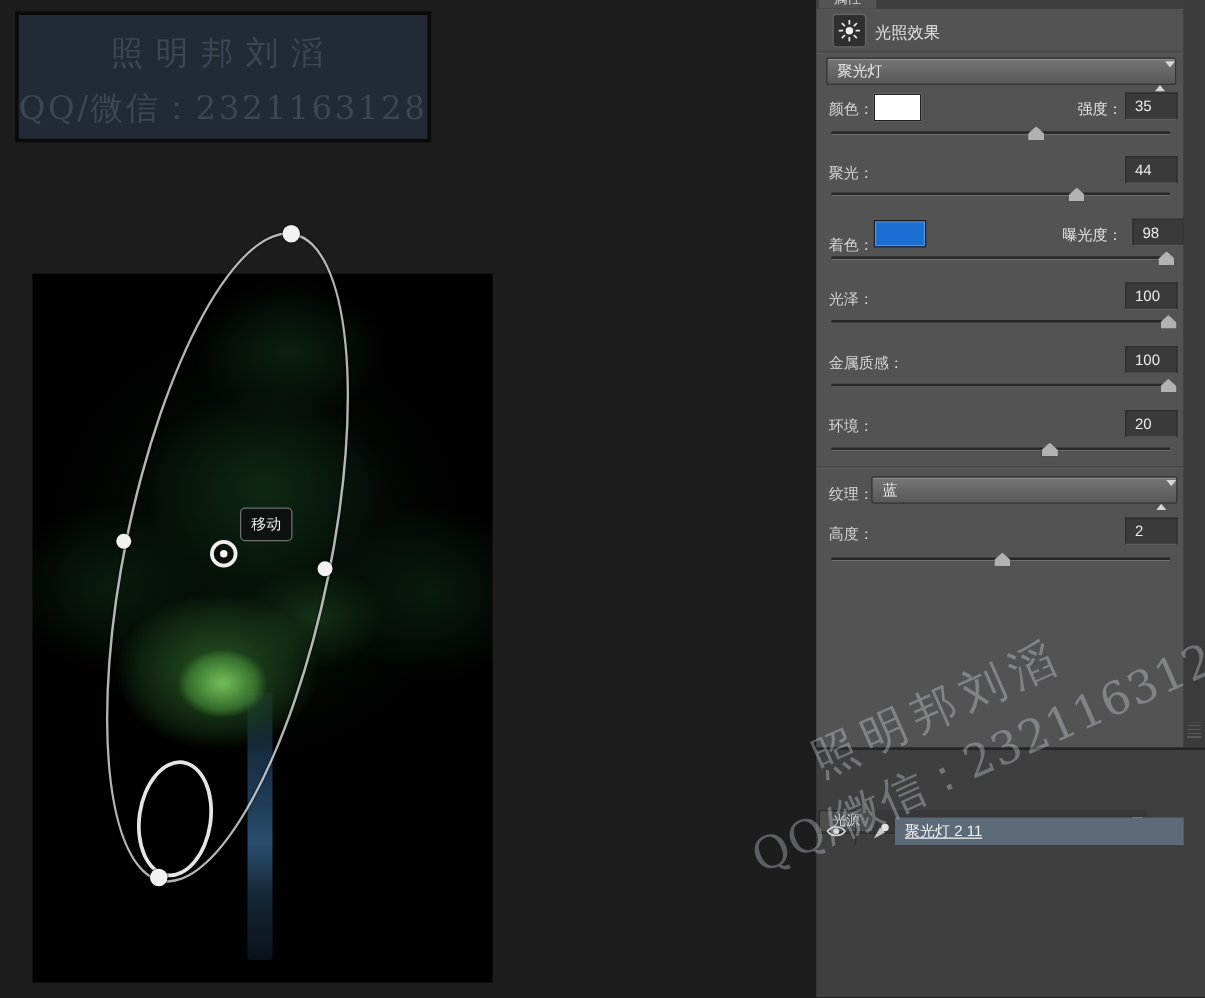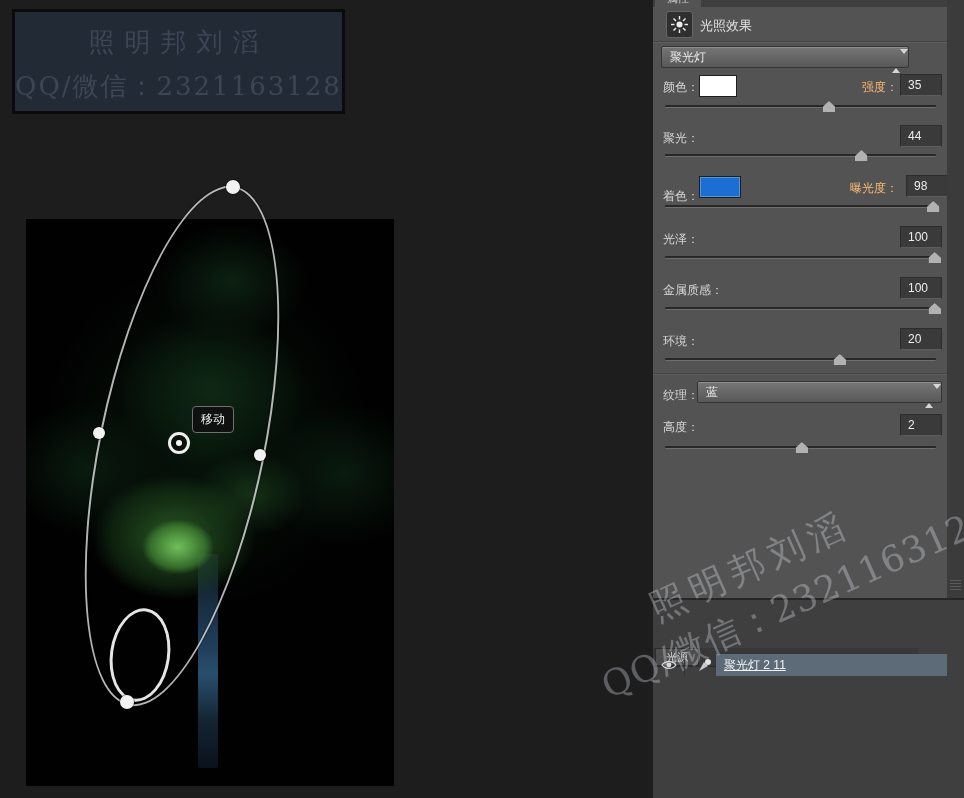--- a/index.html
+++ b/index.html
@@ -60,21 +60,21 @@
   .sep{position:absolute;left:0;width:294px;height:1px;background:#454545;box-shadow:0 1px 0 #5e5e5e;}
   .dropdown{position:absolute;background:linear-gradient(#767676,#585858);border:1px solid #343434;
     border-radius:2px;box-shadow:inset 0 1px 0 rgba(255,255,255,0.18);color:#eaeaea;
     line-height:20px;padding-left:8px;box-sizing:border-box;height:22px;}
   .dd-arrows{position:absolute;right:7px;top:4px;width:9px;}
   .dd-arrows .up{width:0;height:0;border-left:4px solid transparent;border-right:4px solid transparent;
     border-bottom:5px solid #d6d6d6;margin-bottom:3px;}
   .dd-arrows .dn{width:0;height:0;border-left:4px solid transparent;border-right:4px solid transparent;
     border-top:5px solid #d6d6d6;}
   .lbl{position:absolute;color:#d6d6d6;}
-  .rlbl{position:absolute;right:49px;color:#fdba74;}
+  .rlbl{position:absolute;right:49px;color:#e5e5e5;}
   .swatch{position:absolute;border:1px solid #1f1f1f;box-shadow:inset 0 0 0 1px rgba(255,255,255,0.25);}
   .field{position:absolute;width:42px;height:22px;background:#3a3a3a;border:1px solid #2d2d2d;
     border-bottom-color:#5c5c5c;box-sizing:border-box;color:#ececec;line-height:20px;padding-left:7px;}
   .track{position:absolute;left:12px;width:271px;height:12px;}
   .track .groove{position:absolute;left:0;right:0;top:5px;height:2px;background:#282828;
     border-bottom:1px solid #6f6f6f;border-radius:1px;}
   .track .thumb{position:absolute;top:1px;width:13px;height:11px;transform:translateX(-50%);
     background:#b2b2b2;clip-path:polygon(50% 0,100% 55%,100% 100%,0 100%,0 55%);
     box-shadow:0 0 0 1px #202020;}
 
@@ -150,21 +150,21 @@
           <line x1="3.5" y1="3.5" x2="6" y2="6"></line>
             <line x1="13" y1="13" x2="15.5" y2="15.5"></line>
           <line x1="15.5" y1="3.5" x2="13" y2="6"></line>
             <line x1="6" y1="13" x2="3.5" y2="15.5"></line>
         </g>
       </svg>
     </div>
     <div class="hdr-title">光照效果</div>
     <div class="sep" style="top:41px"></div>
 
-    <div class="dropdown" style="left:8px;top:46px;width:248px;">
+    <div class="dropdown" style="left:8px;top:46px;width:280px;">
       <span>聚光灯</span>
       <span class="dd-arrows"><span class="up"></span><span class="dn"></span></span>
     </div>
 
     <div class="lbl" style="left:10px;top:79px">颜色：</div>
     <div class="swatch" style="left: 46px; top: 75px; width: 36px; height: 20px; background: rgb(255, 255, 255);"></div>
     <div class="rlbl" style="top:79px">强度：</div>
     <div class="field" style="left:247px;top:74px">35</div>
     <div class="track" style="top:100px">
       <div class="groove"></div>

